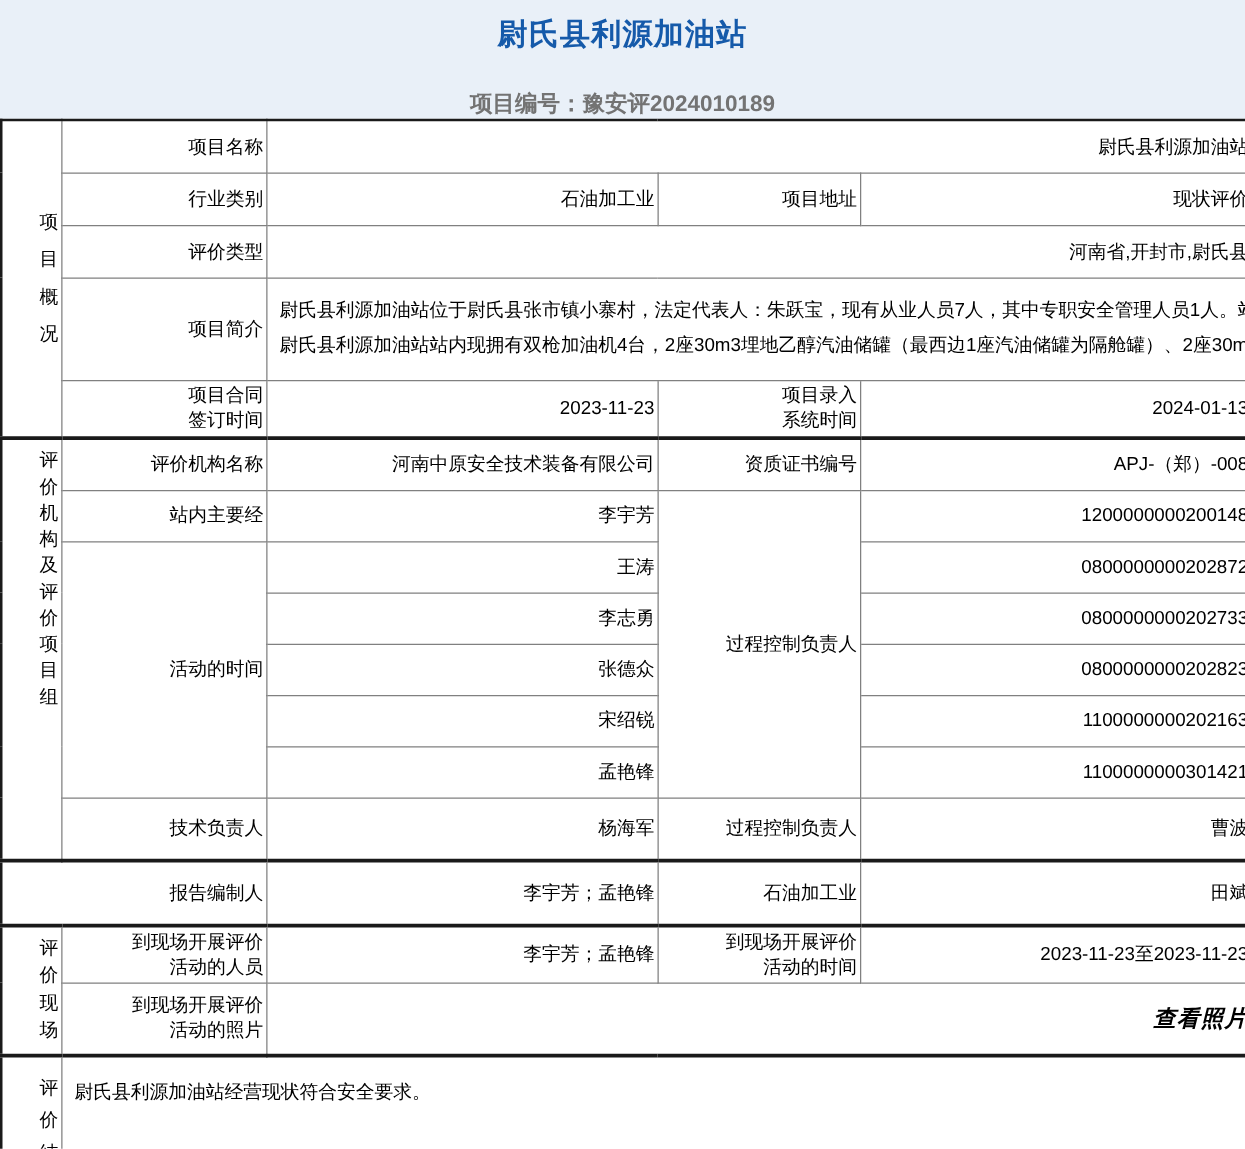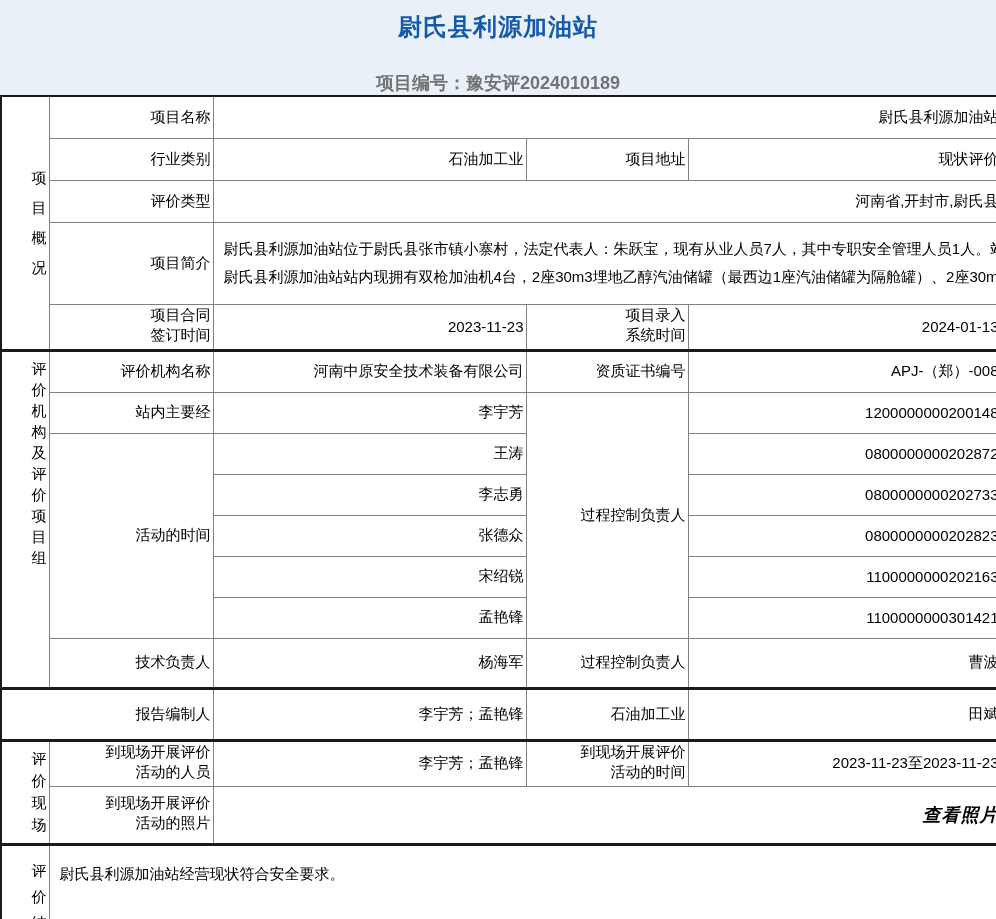--- a/index.html
+++ b/index.html
@@ -34,21 +34,21 @@
   }
   td {
     border: 1px solid #808080;
     text-align: right;
     vertical-align: middle;
     font-size: 15px;
     padding: 2px;
     overflow: hidden;
   }
   tr.sec > td { border-top: 3px solid #1a1a1a; }
-  .pre { white-space: pre-line; line-height: 20px; font-family: Liberation Mono, monospace; }
+  .pre { white-space: pre-line; line-height: 20px; }
   .vgroup { white-space: pre-line; font-size: 15px; }
   .vg-overview { line-height: 30px; }
   .vg-agency { line-height: 21px; vertical-align: top; padding-top: 6px; }
   .vg-site { line-height: 22px; }
   .vg-conclusion { line-height: 26px; vertical-align: top; padding-top: 12px; }
   .intro-cell { text-align: left; padding-left: 10px; }
   .intro-line { white-space: nowrap; line-height: 28px; }
   .conclusion-cell { text-align: left; vertical-align: top; padding: 16px 10px; line-height: 24px; }
   .photo-link {
     font-weight: bold; font-style: italic;

